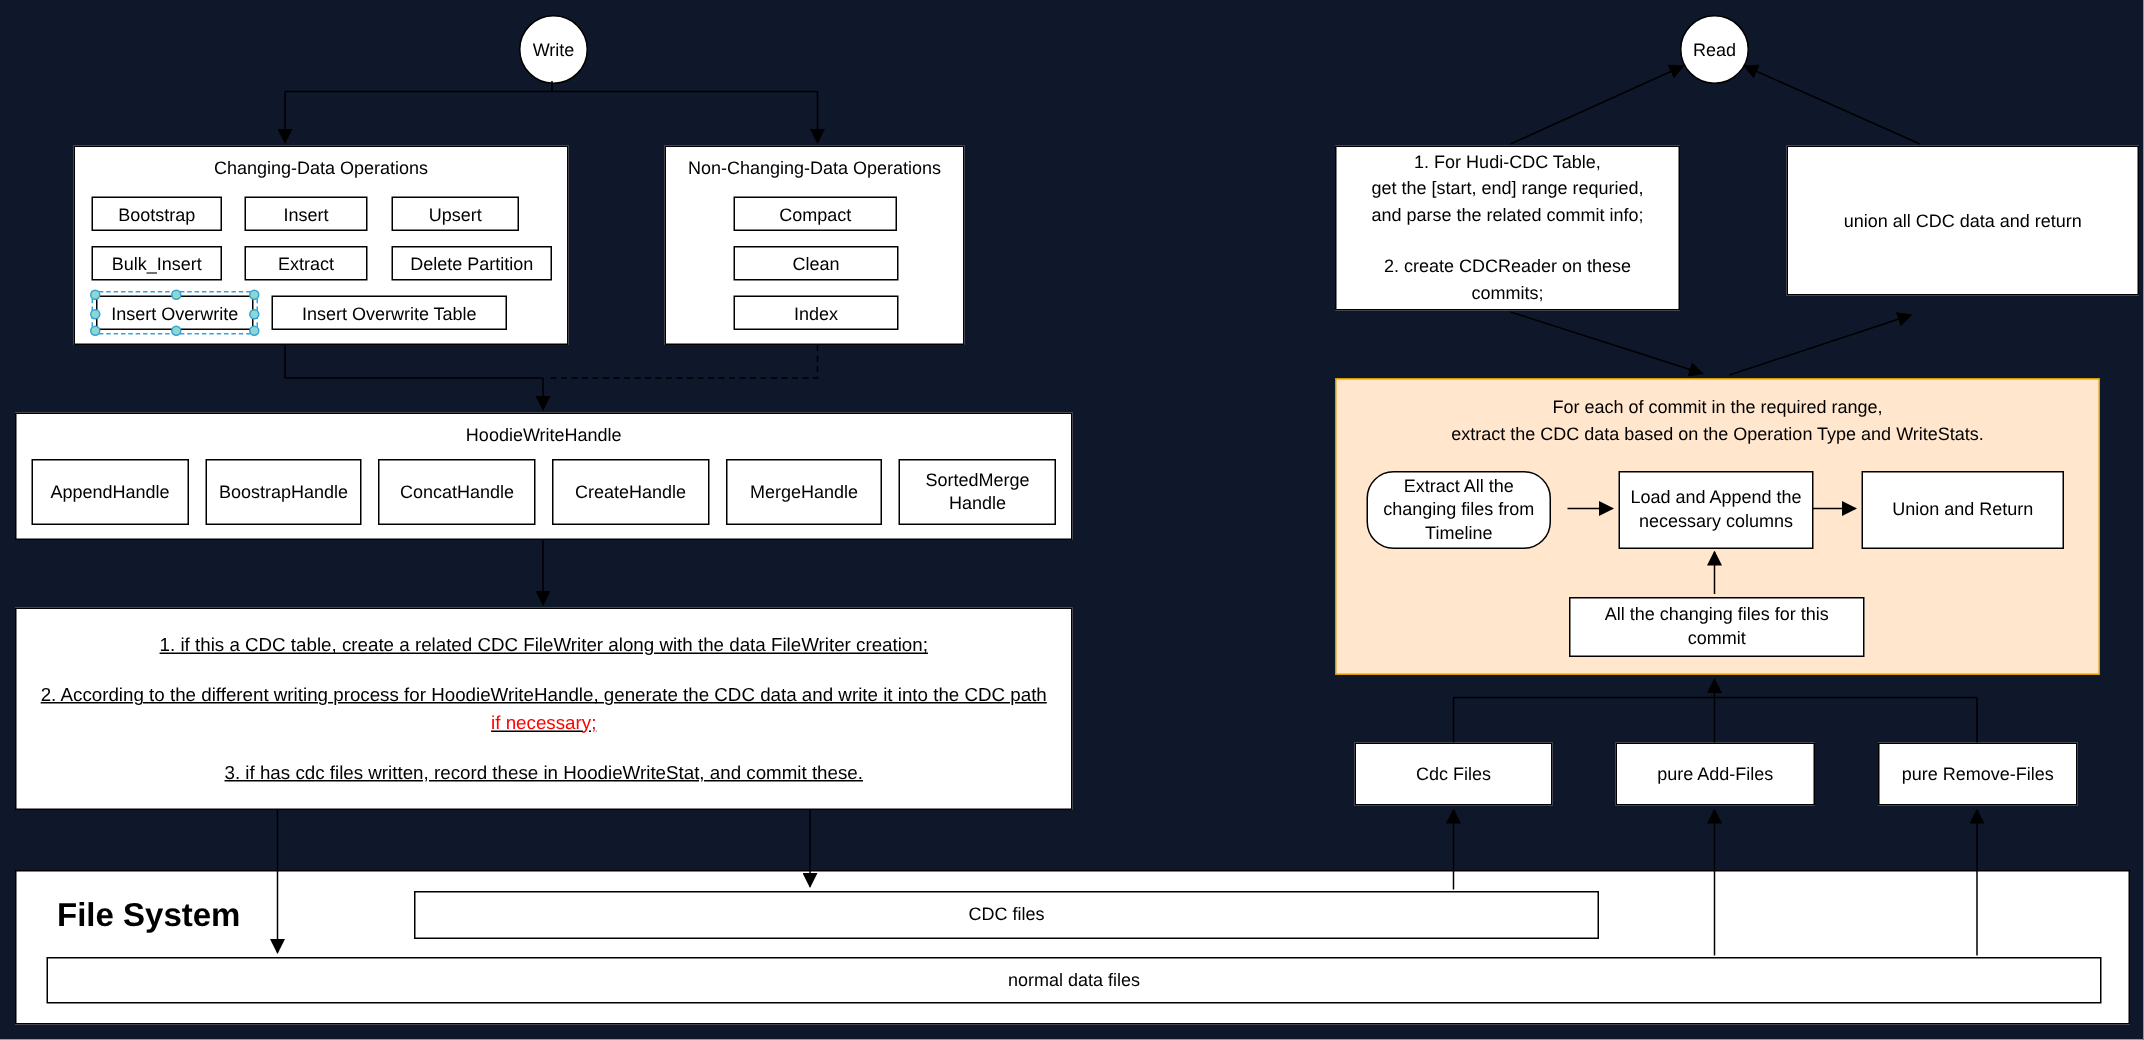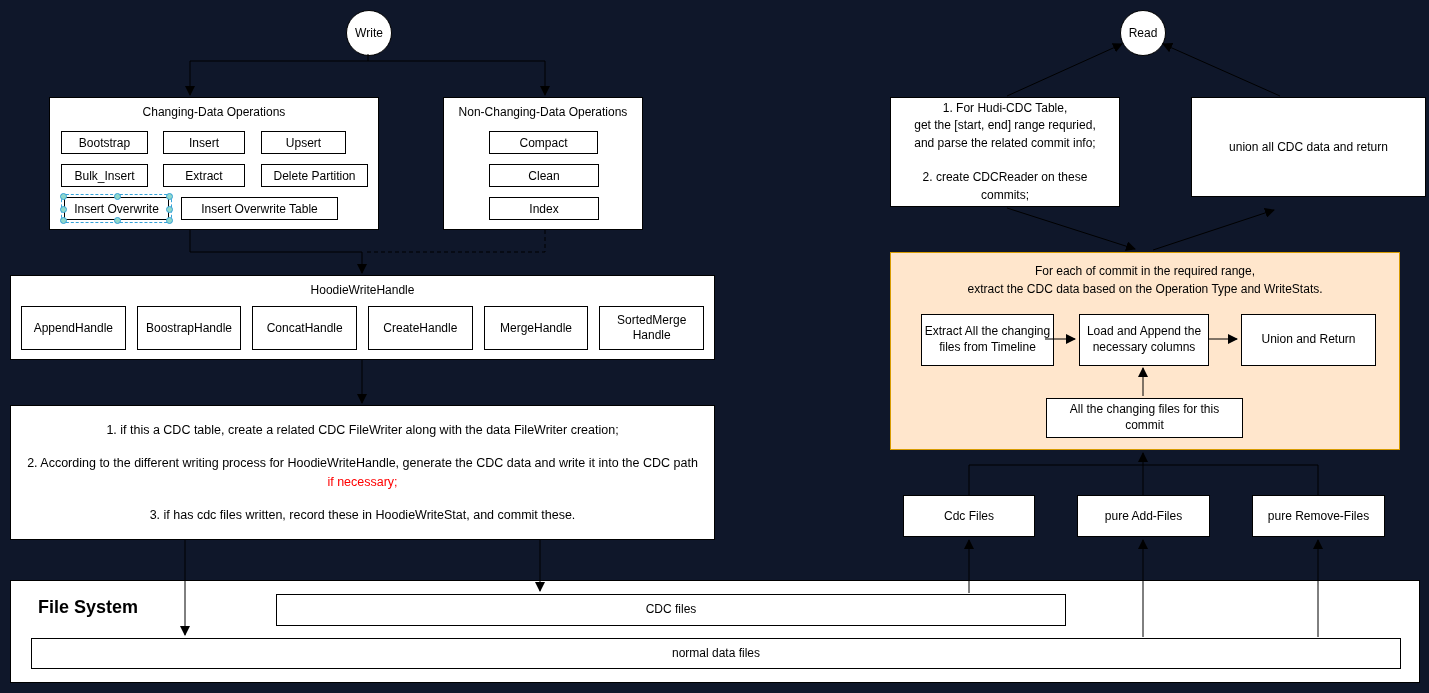--- a/index.html
+++ b/index.html
@@ -24,29 +24,29 @@
     position:absolute;left:10px;right:10px;top:30px;display:flex;gap:11px;
   }
   .handle-item{
     flex:1;height:44px;border:1px solid #000;background:#fff;box-sizing:border-box;
     display:flex;align-items:center;justify-content:center;text-align:center;line-height:1.25;
   }
   .steps{
     display:flex;flex-direction:column;justify-content:space-evenly;
     text-align:center;padding:0 14px;font-size:12.5px;line-height:1.45;
   }
-  .steps p{margin:0;}
+  .steps p{margin:0;text-decoration:underline;}
   .red{color:#ff0000;}
   .stage{background:#ffe6cc;border-color:#d79b00;}
   .stage-title{text-align:center;padding-top:9px;line-height:1.5;}
   .inner-node{
     position:absolute;border:1px solid #000;background:#fff;box-sizing:border-box;
     display:flex;align-items:center;justify-content:center;text-align:center;line-height:1.3;padding:2px;
   }
-  .fs-title{position:absolute;left:27px;top:16px;font-size:18px;font-weight:bold;}
+  .fs-title{position:absolute;left:27px;top:16px;font-size:22px;font-weight:bold;}
   .selected{outline:1px dashed #35a2d8;outline-offset:2px;}
   .hdl{
     position:absolute;width:5px;height:5px;border-radius:50%;
     background:#8fd7cb;border:1px solid #35a2d8;
   }
   .p-nw{left:-5px;top:-5px}.p-n{left:50%;margin-left:-3px;top:-5px}.p-ne{right:-5px;top:-5px}
   .p-w{left:-5px;top:50%;margin-top:-3px}.p-e{right:-5px;top:50%;margin-top:-3px}
   .p-sw{left:-5px;bottom:-5px}.p-s{left:50%;margin-left:-3px;bottom:-5px}.p-se{right:-5px;bottom:-5px}
   .overlay{position:absolute;left:0;top:0;pointer-events:none;}
 </style>
@@ -151,21 +151,21 @@
 commits;</span>
   </div>
 
   <div class="box center" style="left:1163px;top:97px;width:235px;height:100px;margin-left:28px;">
     <span>union all CDC data and return</span>
   </div>
 
   <div class="box stage" style="left:890px;top:252px;width:510px;height:198px;">
     <div class="stage-title pre">For each of commit in the required range,
 extract the CDC data based on the Operation Type and WriteStats.</div>
-    <div class="inner-node" style="left:30px;top:61px;width:133px;height:52px;">
+    <div class="inner-node" style="left:20px;top:61px;width:123px;height:52px;border-radius:18px;">
       <span>Extract All the changing files from Timeline</span>
     </div>
     <div class="inner-node" style="left:188px;top:61px;width:130px;height:52px;">
       <span>Load and Append the necessary columns</span>
     </div>
     <div class="inner-node" style="left:350px;top:61px;width:135px;height:52px;">
       <span>Union and Return</span>
     </div>
     <div class="inner-node" style="left:155px;top:145px;width:197px;height:40px;">
       <span>All the changing files for this commit</span>

